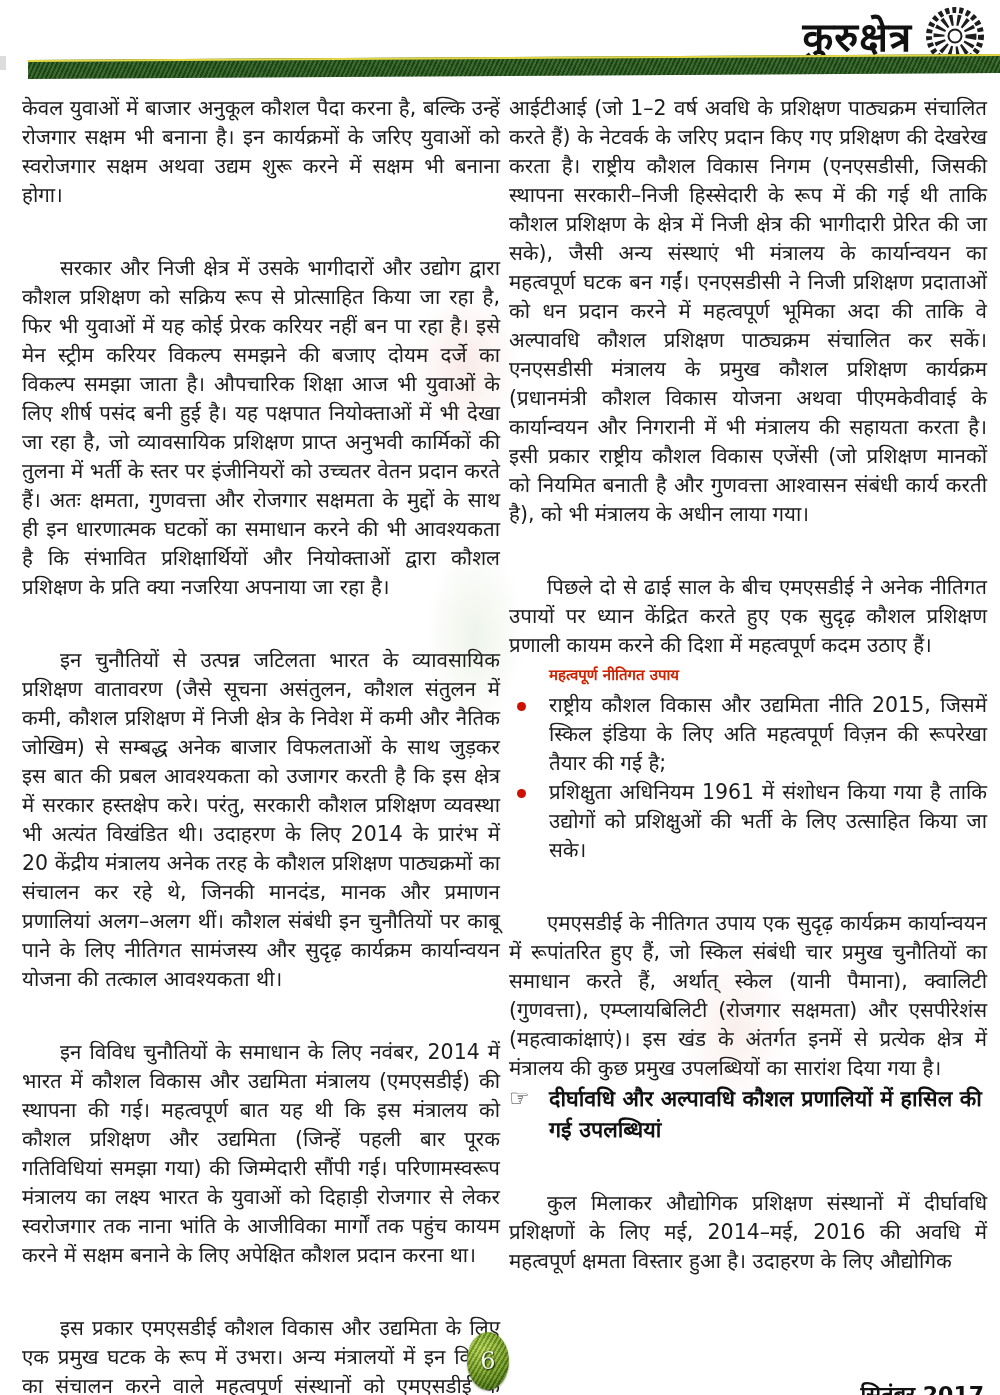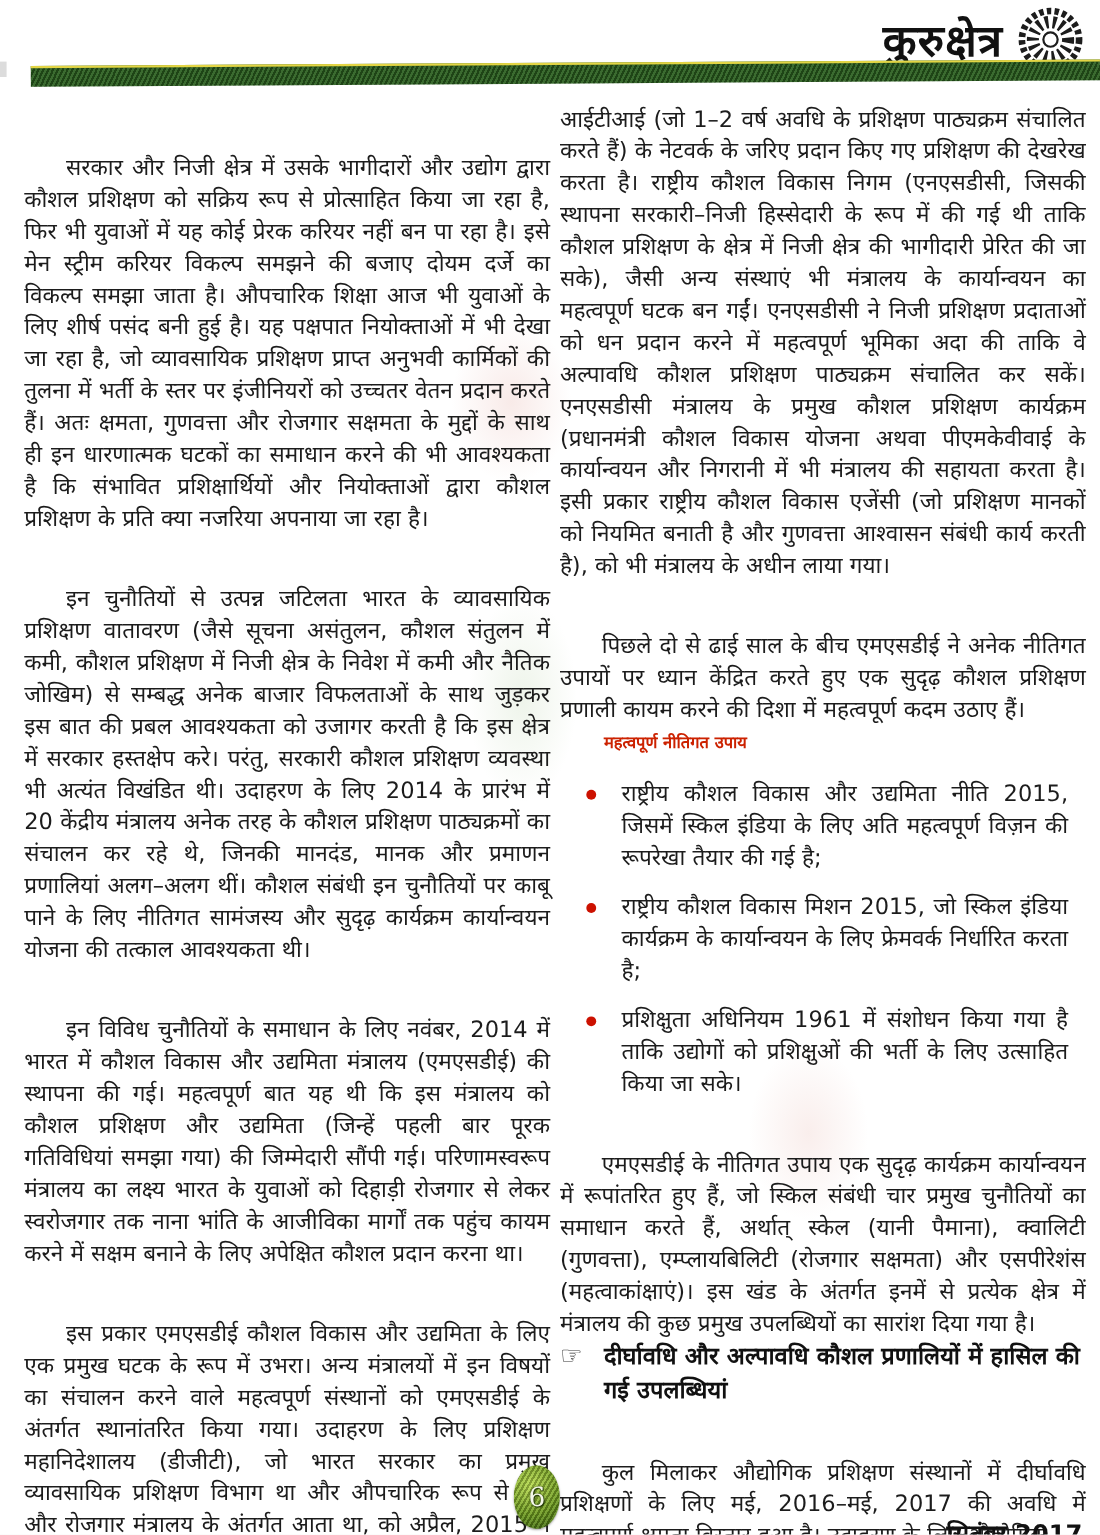--- a/index.html
+++ b/index.html
@@ -49,21 +49,21 @@
          color:#1c1c1c; }
   .col p { margin:0; }
   .col p.indent { text-indent:38px;margin-top:44px; }
 
   .red-heading {
     color:#cc2200; font-weight:bold; font-size:15px;
     margin:0 0 0 40px; line-height:31px;
   }
   ul.policy-list { list-style:none; margin:0; padding:0; }
   ul.policy-list li {
-    position:relative; padding-left:40px; margin:16px;
+    position:relative; padding-left:40px; margin:0;
   }
   ul.policy-list li .bullet-dot {
     position:absolute; left:8px; top:11px;
     width:9px; height:9px; border-radius:50%; background:#cc1100;
   }
   .pointer-heading {
     position:relative; padding-left:40px; font-weight:bold;
     font-size:21.5px; line-height:31px; color:#111; margin:0;
     text-align:left;
   }
@@ -105,57 +105,54 @@
   <div class="band"></div>
   <div class="edge-smudge"></div>
 
   <div class="blotch b1"></div>
   <div class="blotch b2"></div>
   <div class="blotch b3"></div>
 
   <div class="columns">
 
     <div class="col">
+      <p>केवल युवाओं में बाजार अनुकूल कौशल पैदा करना है, बल्कि उन्हें रोजगार सक्षम भी बनाना है। इन कार्यक्रमों के जरिए युवाओं को स्वरोजगार सक्षम अथवा उद्यम शुरू करने में सक्षम भी बनाना होगा।</p>
       <p class="indent">सरकार और निजी क्षेत्र में उसके भागीदारों और उद्योग द्वारा कौशल प्रशिक्षण को सक्रिय रूप से प्रोत्साहित किया जा रहा है, फिर भी युवाओं में यह कोई प्रेरक करियर नहीं बन पा रहा है। इसे मेन स्ट्रीम करियर विकल्प समझने की बजाए दोयम दर्जे का विकल्प समझा जाता है। औपचारिक शिक्षा आज भी युवाओं के लिए शीर्ष पसंद बनी हुई है। यह पक्षपात नियोक्ताओं में भी देखा जा रहा है, जो व्यावसायिक प्रशिक्षण प्राप्त अनुभवी कार्मिकों की तुलना में भर्ती के स्तर पर इंजीनियरों को उच्चतर वेतन प्रदान करते हैं। अतः क्षमता, गुणवत्ता और रोजगार सक्षमता के मुद्दों के साथ ही इन धारणात्मक घटकों का समाधान करने की भी आवश्यकता है कि संभावित प्रशिक्षार्थियों और नियोक्ताओं द्वारा कौशल प्रशिक्षण के प्रति क्या नजरिया अपनाया जा रहा है।</p>
       <p class="indent">इन चुनौतियों से उत्पन्न जटिलता भारत के व्यावसायिक प्रशिक्षण वातावरण (जैसे सूचना असंतुलन, कौशल संतुलन में कमी, कौशल प्रशिक्षण में निजी क्षेत्र के निवेश में कमी और नैतिक जोखिम) से सम्बद्ध अनेक बाजार विफलताओं के साथ जुड़कर इस बात की प्रबल आवश्यकता को उजागर करती है कि इस क्षेत्र में सरकार हस्तक्षेप करे। परंतु, सरकारी कौशल प्रशिक्षण व्यवस्था भी अत्यंत विखंडित थी। उदाहरण के लिए 2014 के प्रारंभ में 20 केंद्रीय मंत्रालय अनेक तरह के कौशल प्रशिक्षण पाठ्यक्रमों का संचालन कर रहे थे, जिनकी मानदंड, मानक और प्रमाणन प्रणालियां अलग–अलग थीं। कौशल संबंधी इन चुनौतियों पर काबू पाने के लिए नीतिगत सामंजस्य और सुदृढ़ कार्यक्रम कार्यान्वयन योजना की तत्काल आवश्यकता थी।</p>
       <p class="indent">इन विविध चुनौतियों के समाधान के लिए नवंबर, 2014 में भारत में कौशल विकास और उद्यमिता मंत्रालय (एमएसडीई) की स्थापना की गई। महत्वपूर्ण बात यह थी कि इस मंत्रालय को कौशल प्रशिक्षण और उद्यमिता (जिन्हें पहली बार पूरक गतिविधियां समझा गया) की जिम्मेदारी सौंपी गई। परिणामस्वरूप मंत्रालय का लक्ष्य भारत के युवाओं को दिहाड़ी रोजगार से लेकर स्वरोजगार तक नाना भांति के आजीविका मार्गों तक पहुंच कायम करने में सक्षम बनाने के लिए अपेक्षित कौशल प्रदान करना था।</p>
       <p class="indent">इस प्रकार एमएसडीई कौशल विकास और उद्यमिता के लिए एक प्रमुख घटक के रूप में उभरा। अन्य मंत्रालयों में इन विषयों का संचालन करने वाले महत्वपूर्ण संस्थानों को एमएसडीई के अंतर्गत स्थानांतरित किया गया। उदाहरण के लिए प्रशिक्षण महानिदेशालय (डीजीटी), जो भारत सरकार का प्रमुख व्यावसायिक प्रशिक्षण विभाग था और औपचारिक रूप से श्रम और रोजगार मंत्रालय के अंतर्गत आता था, को अप्रैल, 2015 में एमएसडीई के तहत लाया गया। डीजीटी केंद्रीय प्रशिक्षण संस्थानों और</p>
     </div>
 
     <div class="col">
       <p>आईटीआई (जो 1–2 वर्ष अवधि के प्रशिक्षण पाठ्यक्रम संचालित करते हैं) के नेटवर्क के जरिए प्रदान किए गए प्रशिक्षण की देखरेख करता है। राष्ट्रीय कौशल विकास निगम (एनएसडीसी, जिसकी स्थापना सरकारी–निजी हिस्सेदारी के रूप में की गई थी ताकि कौशल प्रशिक्षण के क्षेत्र में निजी क्षेत्र की भागीदारी प्रेरित की जा सके), जैसी अन्य संस्थाएं भी मंत्रालय के कार्यान्वयन का महत्वपूर्ण घटक बन गईं। एनएसडीसी ने निजी प्रशिक्षण प्रदाताओं को धन प्रदान करने में महत्वपूर्ण भूमिका अदा की ताकि वे अल्पावधि कौशल प्रशिक्षण पाठ्यक्रम संचालित कर सकें। एनएसडीसी मंत्रालय के प्रमुख कौशल प्रशिक्षण कार्यक्रम (प्रधानमंत्री कौशल विकास योजना अथवा पीएमकेवीवाई के कार्यान्वयन और निगरानी में भी मंत्रालय की सहायता करता है। इसी प्रकार राष्ट्रीय कौशल विकास एजेंसी (जो प्रशिक्षण मानकों को नियमित बनाती है और गुणवत्ता आश्वासन संबंधी कार्य करती है), को भी मंत्रालय के अधीन लाया गया।</p>
       <p class="indent">पिछले दो से ढाई साल के बीच एमएसडीई ने अनेक नीतिगत उपायों पर ध्यान केंद्रित करते हुए एक सुदृढ़ कौशल प्रशिक्षण प्रणाली कायम करने की दिशा में महत्वपूर्ण कदम उठाए हैं।</p>
 
       <h3 class="red-heading">महत्वपूर्ण नीतिगत उपाय</h3>
 
       <ul class="policy-list">
         <li>
           <span class="bullet-dot"></span>
           <span>राष्ट्रीय कौशल विकास और उद्यमिता नीति 2015, जिसमें स्किल इंडिया के लिए अति महत्वपूर्ण विज़न की रूपरेखा तैयार की गई है;</span>
         </li>
         <li>
           <span class="bullet-dot"></span>
-          <span>राष्ट्रीय कौशल विकास मिशन 2015, जो स्किल इंडिया कार्यक्रम के कार्यान्वयन के लिए फ्रेमवर्क निर्धारित करता है;</span>
-        </li>
-        <li>
-          <span class="bullet-dot"></span>
           <span>प्रशिक्षुता अधिनियम 1961 में संशोधन किया गया है ताकि उद्योगों को प्रशिक्षुओं की भर्ती के लिए उत्साहित किया जा सके।</span>
         </li>
       </ul>
 
 
 
       <p class="indent">एमएसडीई के नीतिगत उपाय एक सुदृढ़ कार्यक्रम कार्यान्वयन में रूपांतरित हुए हैं, जो स्किल संबंधी चार प्रमुख चुनौतियों का समाधान करते हैं, अर्थात् स्केल (यानी पैमाना), क्वालिटी (गुणवत्ता), एम्प्लायबिलिटी (रोजगार सक्षमता) और एसपीरेशंस (महत्वाकांक्षाएं)। इस खंड के अंतर्गत इनमें से प्रत्येक क्षेत्र में मंत्रालय की कुछ प्रमुख उपलब्धियों का सारांश दिया गया है।</p>
 
       <h4 class="pointer-heading">
         <span class="hand">☞</span>
         <span>दीर्घावधि और अल्पावधि कौशल प्रणालियों में हासिल की गई उपलब्धियां</span>
       </h4>
 
-      <p class="indent">कुल मिलाकर औद्योगिक प्रशिक्षण संस्थानों में दीर्घावधि प्रशिक्षणों के लिए मई, 2016–मई, 2017 की अवधि में महत्वपूर्ण क्षमता विस्तार हुआ है। उदाहरण के लिए औद्योगिक</p>
+      <p class="indent">कुल मिलाकर औद्योगिक प्रशिक्षण संस्थानों में दीर्घावधि प्रशिक्षणों के लिए मई, 2014–मई, 2016 की अवधि में महत्वपूर्ण क्षमता विस्तार हुआ है। उदाहरण के लिए औद्योगिक</p>
     </div>
 
   </div>
 
   <div class="page-num-oval">
     <span class="num">6</span>
   </div>
   <div class="footer-date">सितंबर 2017</div>
 
 </div>

